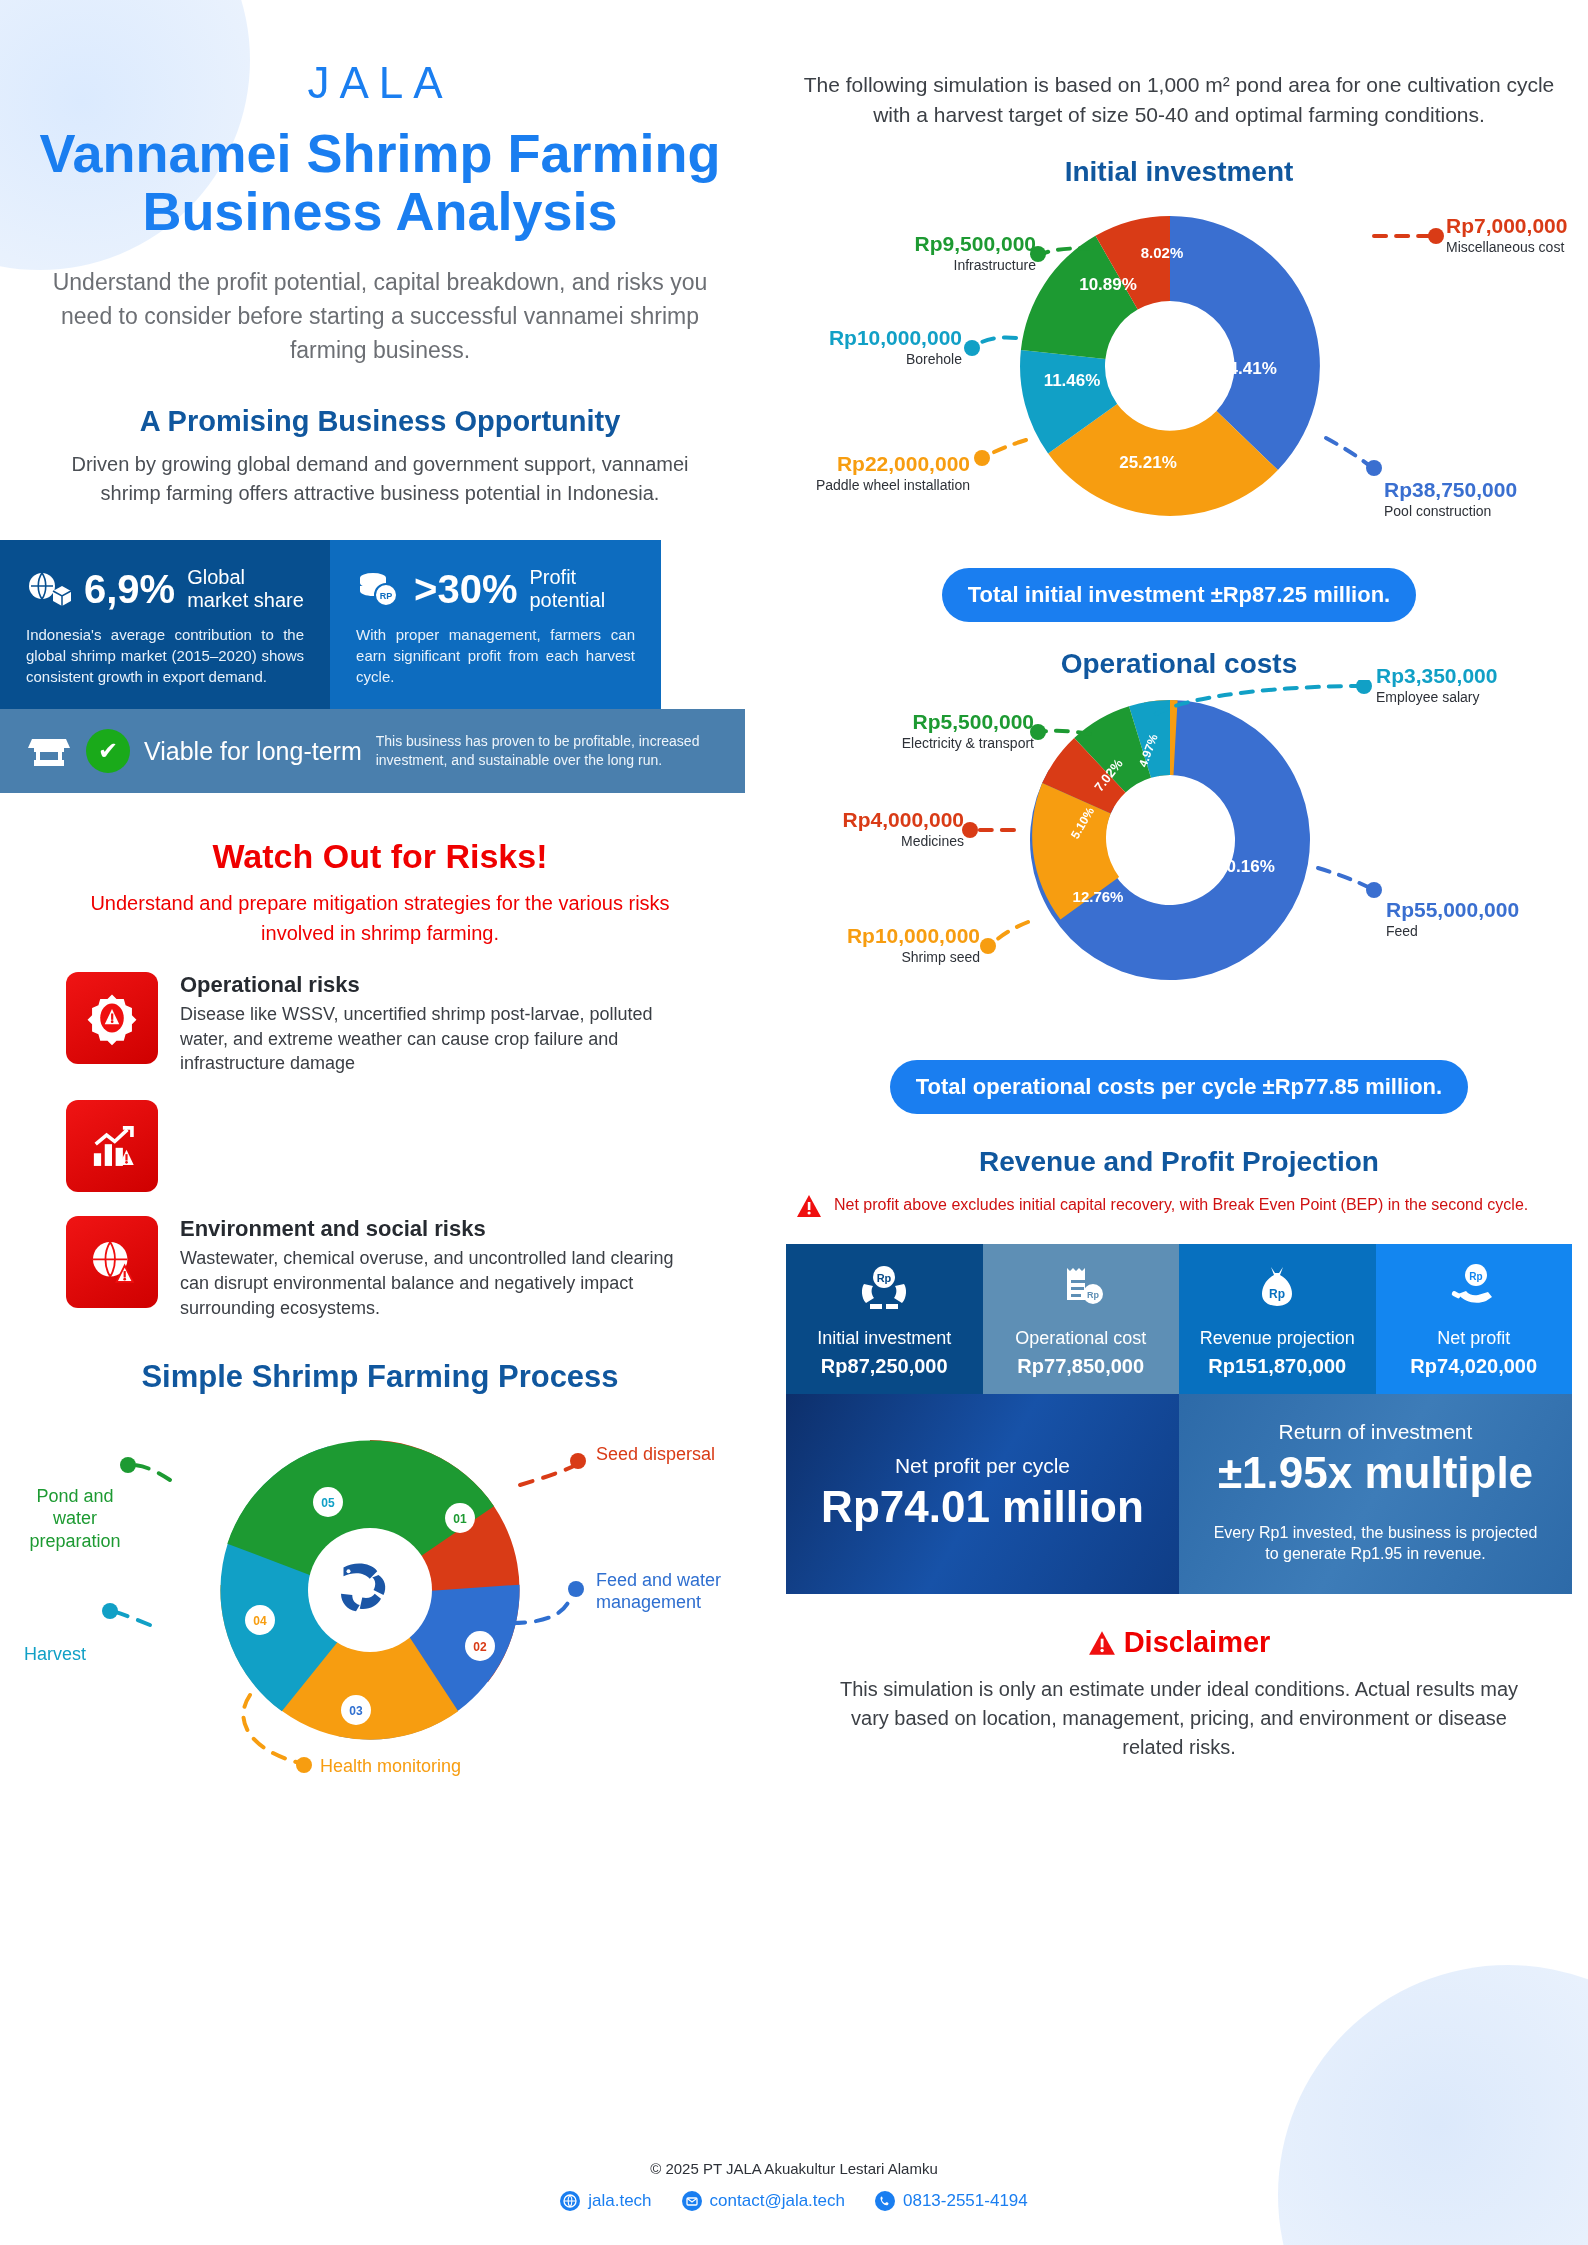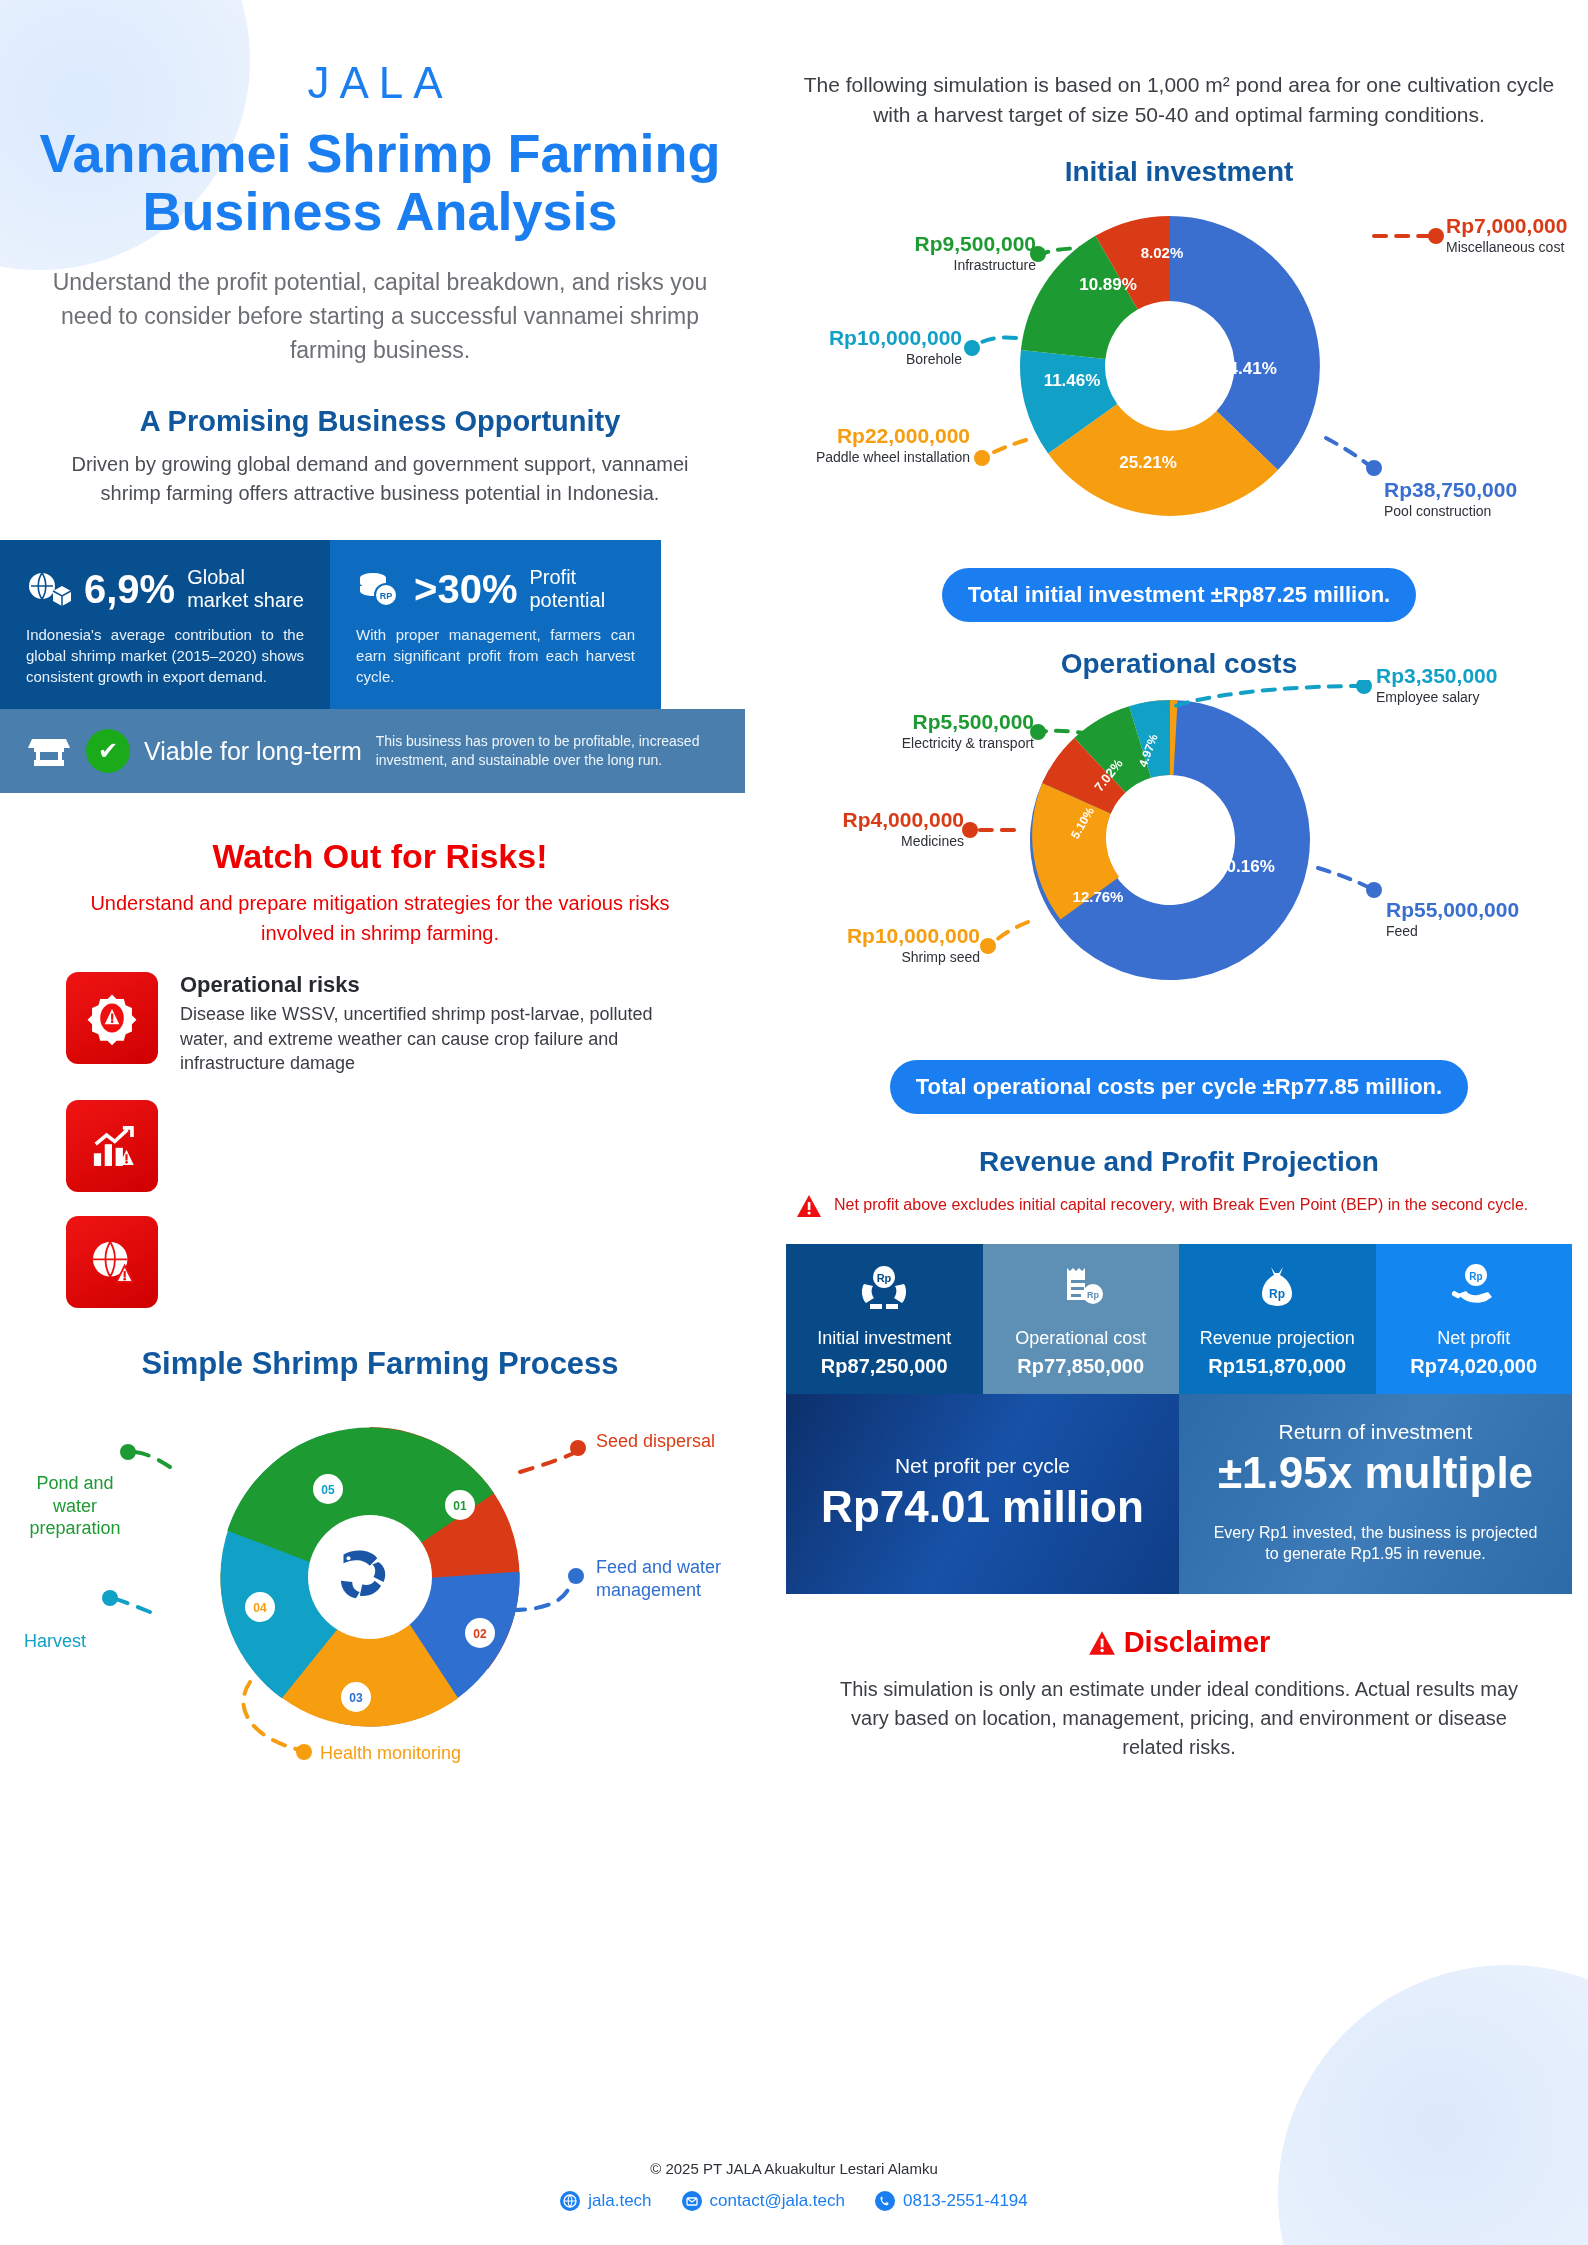--- a/index.html
+++ b/index.html
@@ -190,20 +190,24 @@
     <div class="risk-item">
       <div class="risk-ic">
         <svg viewBox="0 0 64 64" width="58" height="58">
             <circle cx="30" cy="29" r="19" fill="#fff"></circle>
             <path d="M11 29h38M30 10c7 11 7 27 0 38M30 10c-7 11-7 27 0 38" stroke="#ef0f0f" stroke-width="2" fill="none"></path>
             <path d="M46 36l9 18H37z" fill="#fff" stroke="#ef0f0f" stroke-width="2"></path>
             <rect x="44.8" y="42" width="2.4" height="7" fill="#ef0f0f"></rect>
             <circle cx="46" cy="51" r="1.5" fill="#ef0f0f"></circle>
           </svg>
       </div>
+      <div>
+        <div class="risk-h">Environment and social risks</div>
+        <div class="risk-p">Wastewater, chemical overuse, and uncontrolled land clearing can disrupt environmental balance and negatively impact surrounding ecosystems.</div>
+      </div>
     </div>
 
     <div class="proc-title">Simple Shrimp Farming Process</div>
     <div class="wheel-box">
       <svg width="760" height="400" viewBox="0 0 760 400">
         <g transform="translate(370,195)">
           <g>
             <path d="M0,-150 A150,150 0 0,1 118,92 L30,24 A40,40 0 0,0 -5,-48 Z" fill="#d93b16"></path>
             <path d="M118,92 A150,150 0 0,1 -118,92 L-30,24 A40,40 0 0,0 38,34 Z" fill="#2f6fd0" transform="rotate(-40)"></path>
             <path d="M0,-150 A150,150 0 0,1 118,92 L30,24 A40,40 0 0,0 -5,-48 Z" fill="#f79d10" transform="rotate(144)"></path>
@@ -296,21 +300,21 @@
         <div class="cap" style="text-align:left;">Miscellaneous cost</div>
       </div>
       <div class="dlabel" style="left:36px;top:44px;width:230px;text-align:right;">
         <div class="amt" style="color:#1d9a32;">Rp9,500,000</div>
         <div class="cap" style="text-align:right;">Infrastructure</div>
       </div>
       <div class="dlabel" style="left:10px;top:138px;width:182px;text-align:right;">
         <div class="amt" style="color:#11a0c6;">Rp10,000,000</div>
         <div class="cap" style="text-align:right;">Borehole</div>
       </div>
-      <div class="dlabel" style="left:4px;top:236px;width:196px;text-align:right;">
+      <div class="dlabel" style="left:4px;top:264px;width:196px;text-align:right;">
         <div class="amt" style="color:#f79d10;">Rp22,000,000</div>
         <div class="cap" style="text-align:right;">Paddle wheel installation</div>
       </div>
       <div class="dlabel" style="left:614px;top:290px;text-align:left;">
         <div class="amt" style="color:#3a6fd0;">Rp38,750,000</div>
         <div class="cap" style="text-align:left;">Pool construction</div>
       </div>
     </div>
     <div class="pill">Total initial investment ±Rp87.25 million.</div>
 

